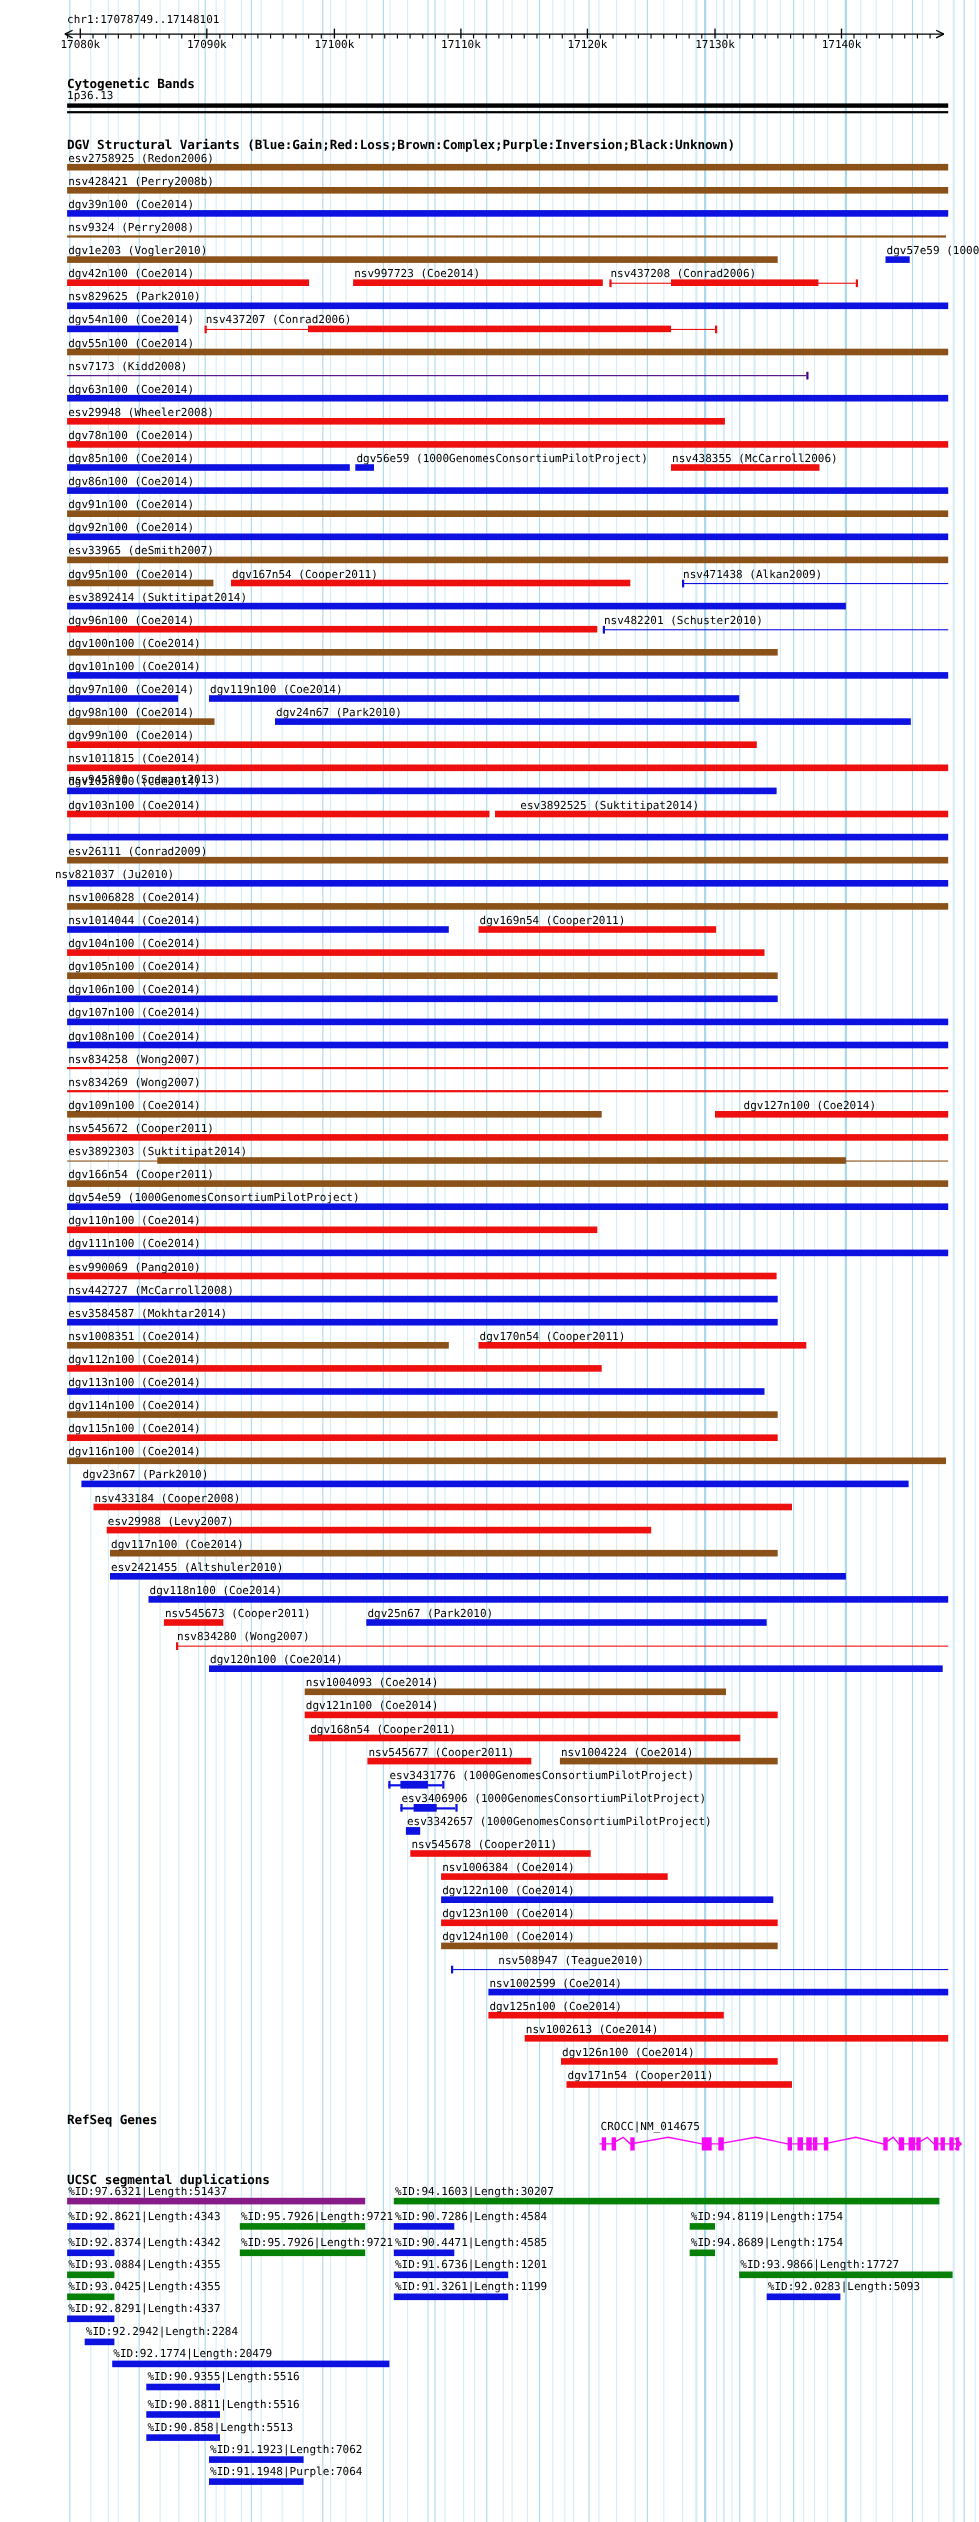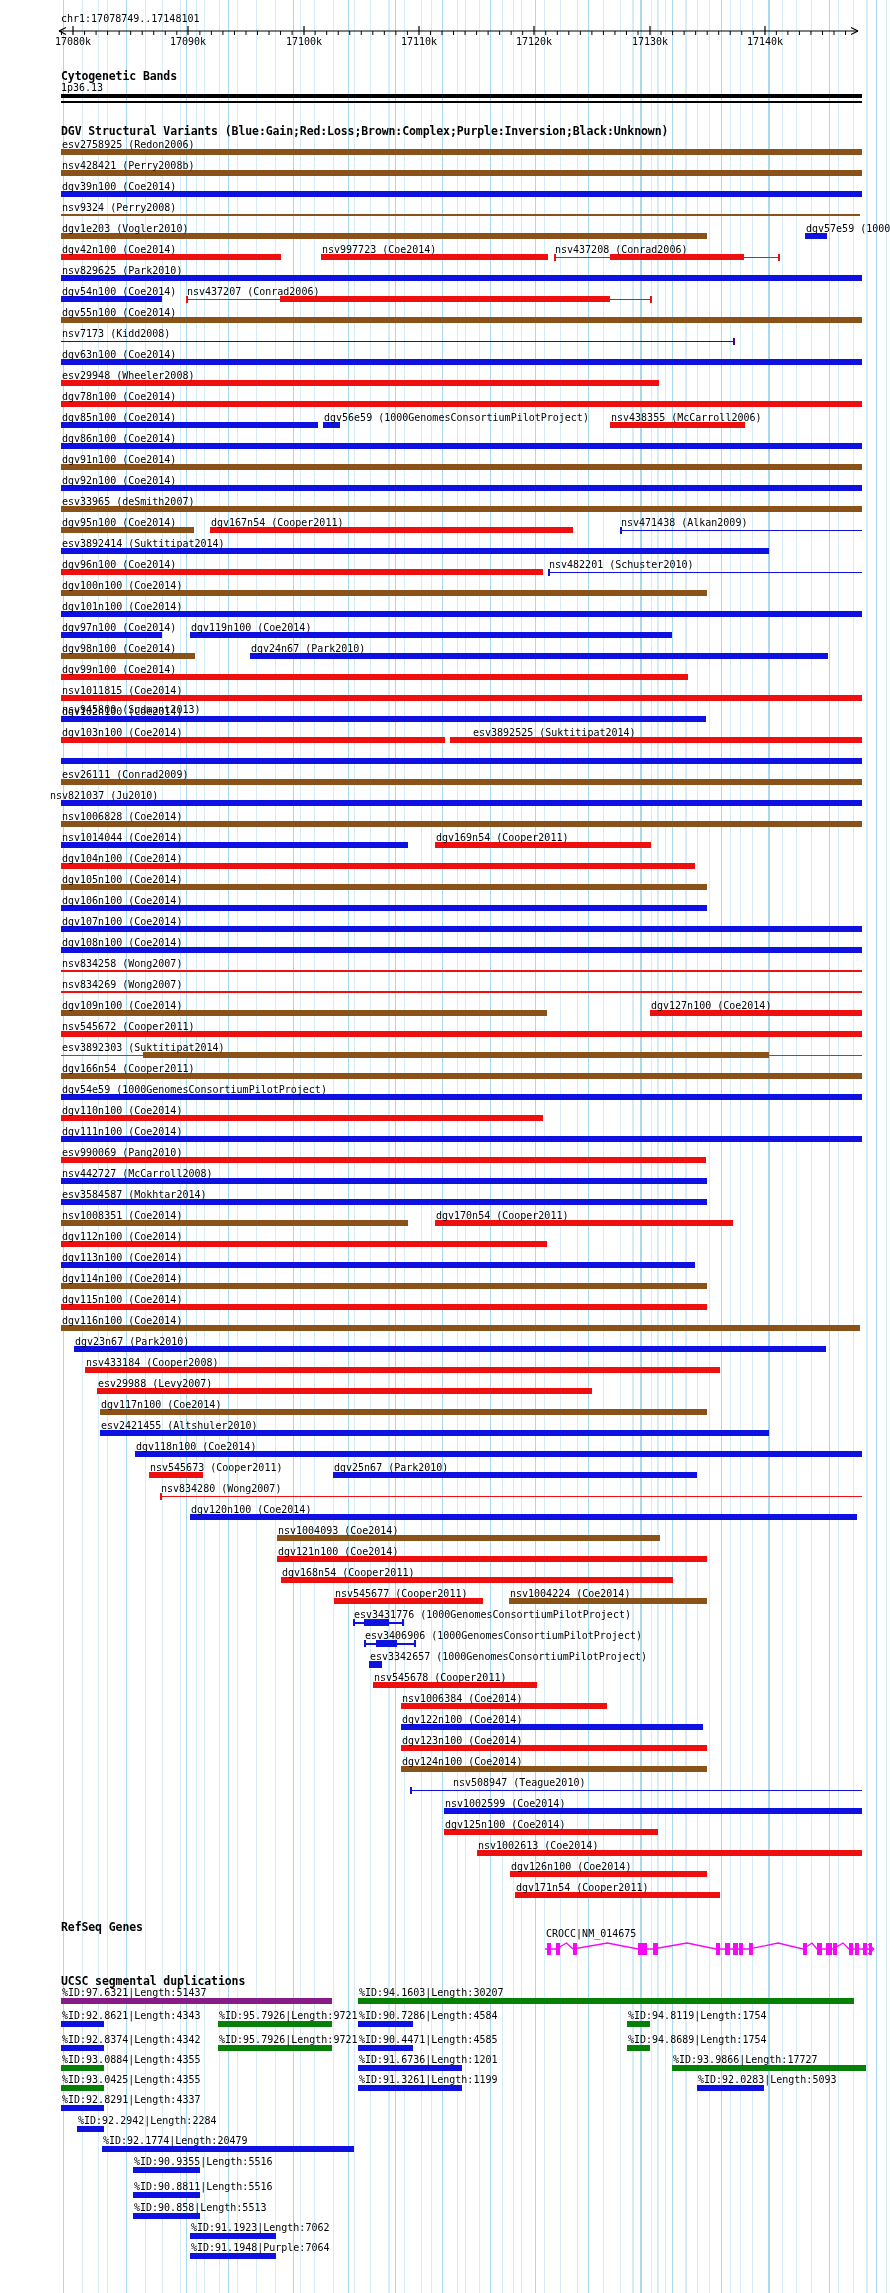--- a/index.html
+++ b/index.html
@@ -295,21 +295,21 @@
       <div class="lbl" style="left: 62px; top: 917px;">dgv107n100 (Coe2014)</div>
       <div class="bar" style="left: 61px; top: 926px; width: 801px; background: rgb(13, 18, 224);"></div>
       <div class="lbl" style="left: 62px; top: 938px;">dgv108n100 (Coe2014)</div>
       <div class="bar" style="left: 61px; top: 947px; width: 801px; background: rgb(13, 18, 224);"></div>
       <div class="lbl" style="left: 62px; top: 959px;">nsv834258 (Wong2007)</div>
       <div class="thin" style="left: 61px; top: 970px; width: 801px; background: rgb(238, 15, 15);"></div>
       <div class="lbl" style="left: 62px; top: 980px; text-align: right;">nsv834269 (Wong2007)</div>
       <div class="thin" style="left: 61px; top: 991px; width: 801px; background: rgb(238, 15, 15);"></div>
       <div class="lbl" style="left: 62px; top: 1001px;">dgv109n100 (Coe2014)</div>
       <div class="bar" style="left: 61px; top: 1010px; width: 486px; background: rgb(138, 81, 25);"></div>
-      <div class="lbl" style="left: 651px; top: 1001px;">dgv127n100 (Coe2014)</div>
+      <div class="lbl" style="left: 676px; top: 1001px;">dgv127n100 (Coe2014)</div>
       <div class="bar" style="left: 650px; top: 1010px; width: 212px; background: rgb(238, 15, 15);"></div>
       <div class="lbl" style="left: 62px; top: 1022px;">nsv545672 (Cooper2011)</div>
       <div class="bar" style="left: 61px; top: 1031px; width: 801px; background: rgb(238, 15, 15);"></div>
       <div class="lbl" style="left: 62px; top: 1043px;">esv3892303 (Suktitipat2014)</div>
       <div class="hline" style="left: 61px; top: 1054.5px; width: 801px; background: rgb(138, 81, 25);"></div>
       <div class="bar" style="left: 143px; top: 1052px; width: 626px; background: rgb(138, 81, 25);"></div>
       <div class="lbl" style="left: 62px; top: 1064px;">dgv166n54 (Cooper2011)</div>
       <div class="bar" style="left: 61px; top: 1073px; width: 801px; background: rgb(138, 81, 25);"></div>
       <div class="lbl" style="left: 62px; top: 1085px;">dgv54e59 (1000GenomesConsortiumPilotProject)</div>
       <div class="bar" style="left: 61px; top: 1094px; width: 801px; background: rgb(13, 18, 224);"></div>

